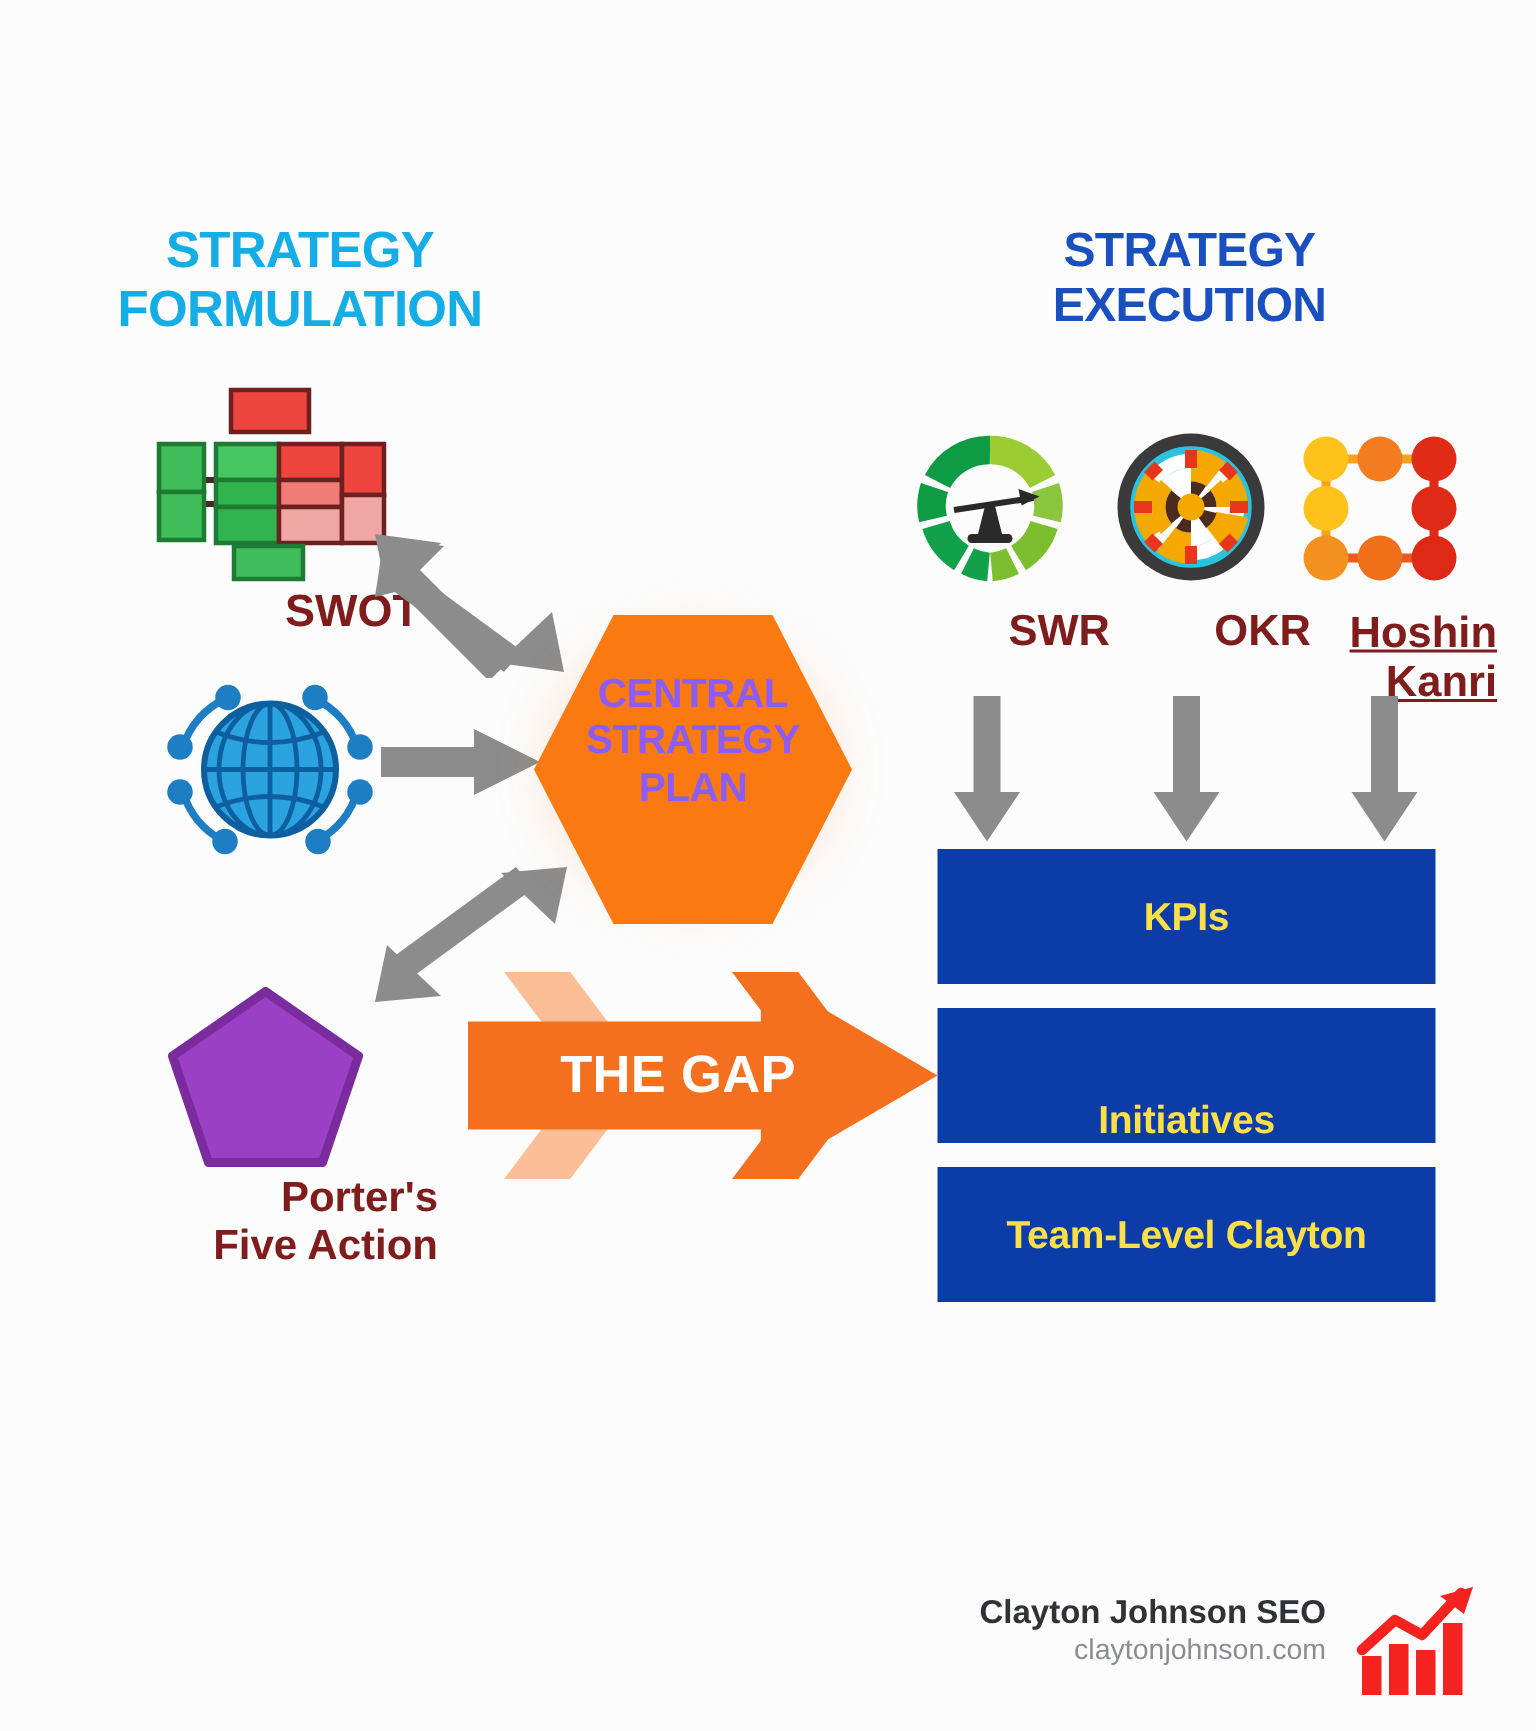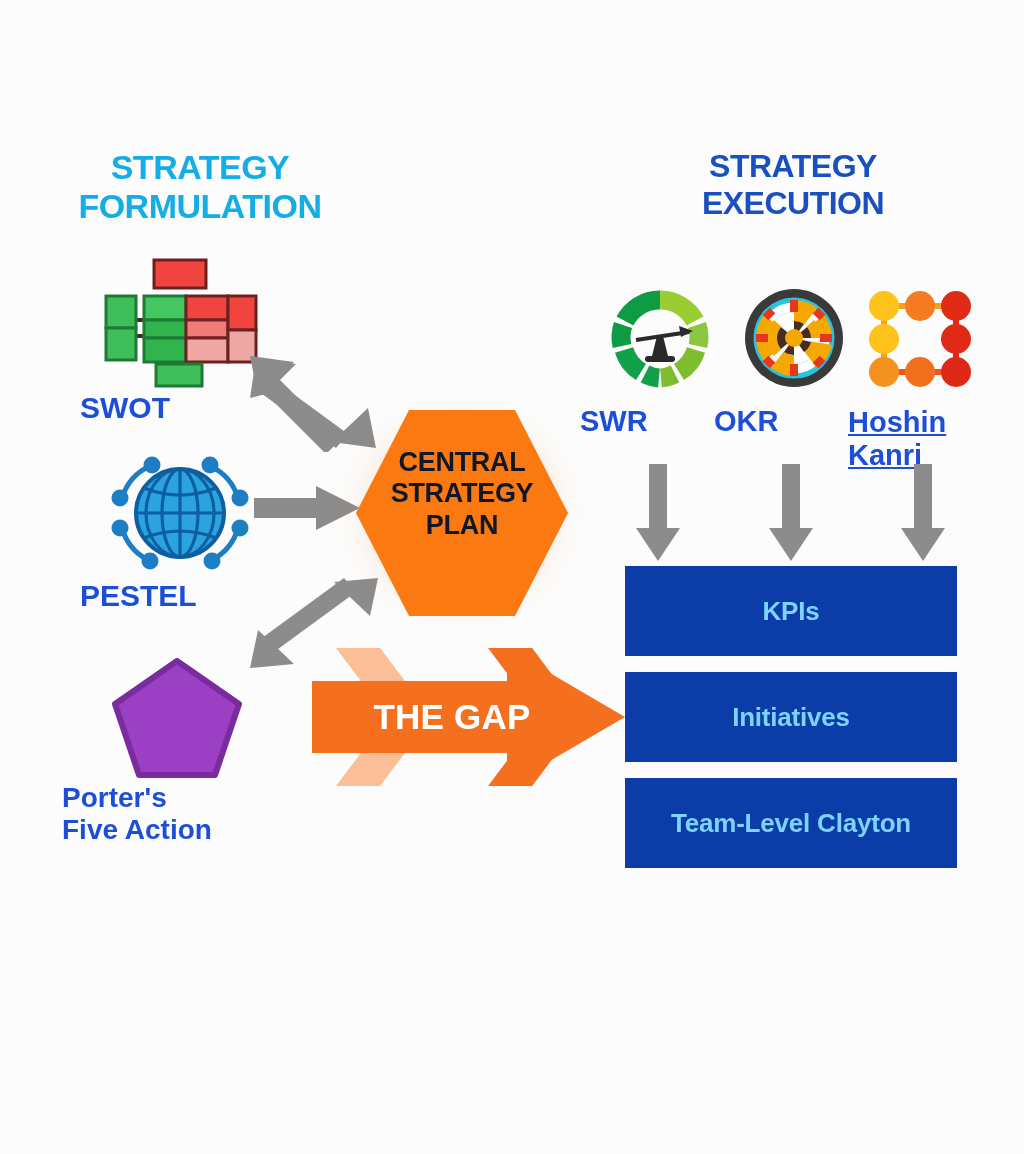--- a/index.html
+++ b/index.html
@@ -27,56 +27,56 @@
     font-size:34px; color:#14ADE5;
   }
   #heading-execution{
     left:618px; top:148px; width:350px;
     font-size:32px; color:#1A4FC0;
   }
 
   
   .caption{
     position:absolute;
-    text-align:left;
+    text-align:right;
     font-weight:bold;
-    color:#1d4ed8;
+    color:#7f1d1d;
     line-height:1.08;
     white-space:pre-line;
   }
 
   
   #hex-wrap{left:330px;top:392px;width:260px;height:240px;}
   #hex-glow{
     position:absolute;left:20px;top:16px;width:220px;height:208px;
     background:radial-gradient(ellipse at center, rgba(250,120,20,.42) 0%, rgba(250,120,20,.20) 45%, rgba(250,120,20,0) 72%);
     filter:blur(14px);
   }
   #hex-shape{
     position:absolute;left:26px;top:18px;width:212px;height:206px;
     background:#FA7911;
     clip-path:polygon(25% 0%,75% 0%,100% 50%,75% 100%,25% 100%,0% 50%);
   }
   #hex-label{
     position:absolute;left:26px;top:18px;width:212px;height:168px;
     display:flex;align-items:center;justify-content:center;
-    font-weight:bold;font-size:27px;line-height:1.17;color:#0f172a;
+    font-weight:bold;font-size:27px;line-height:1.17;color:#8b5cf6;
     text-align:center;white-space:pre-line;letter-spacing:-0.3px;
   }
 
   
   .blue-bar{
     position:absolute;left:625px;width:332px;height:90px;
     background:#0B3CA8;
-    color:#7dd3fc;font-weight:bold;font-size:26px;
+    color:#fde047;font-weight:bold;font-size:26px;
     display:flex;align-items:center;justify-content:center;
     letter-spacing:-0.2px;
   }
   #bar-0{top:566px;}
-  #bar-1{top:672px;}
+  #bar-1{top:672px;align-items:flex-end;}
   #bar-2{top:778px;}
 
   
   #gap-wrap{left:312px;top:648px;width:312px;height:138px;}
   .gap-chevron{position:absolute;top:0;width:96px;height:138px;
     background:#F4701E;
     clip-path:polygon(0% 0%, 46% 0%, 100% 50%, 46% 100%, 0% 100%, 54% 50%);}
   #gap-chev-faded{left:24px;background:#FBBE96;}
   #gap-chev-mid{left:176px;}
   #gap-body{
@@ -185,21 +185,20 @@
       <g stroke="#0E5FA0" stroke-width="3.2" fill="none">
         <ellipse cx="80" cy="65" rx="18" ry="44"></ellipse>
         <ellipse cx="80" cy="65" rx="34" ry="44"></ellipse>
         <line x1="80" y1="21" x2="80" y2="109"></line>
         <line x1="37" y1="65" x2="123" y2="65"></line>
         <path d="M44 40 Q80 54 116 40"></path>
         <path d="M44 90 Q80 76 116 90"></path>
       </g>
     </svg>
   </div>
-  <div class="caption" style="left:80px;top:580px;width:200px;font-size:30px;">PESTEL</div>
 
   <div class="abs" id="icon-porter">
     <svg width="130" height="120" viewBox="0 0 130 120">
       <polygon points="65,3 127,46 103,117 27,117 3,46" fill="#9B3FC4" stroke="#7A2B9E" stroke-width="6" stroke-linejoin="round"></polygon>
     </svg>
   </div>
   <div class="caption" style="left:62px;top:782px;width:230px;font-size:28px;line-height:1.16;">Porter's
 Five Action</div>
 
   <div class="abs gray-arrow" style="left:248px;top:352px;width:130px;height:100px;">
@@ -362,14 +361,30 @@
   </div>
 
   <div class="abs" id="gap-wrap">
     <div class="gap-chevron" id="gap-chev-faded"></div>
     <div id="gap-body"></div>
     <div class="gap-chevron" id="gap-chev-mid"></div>
     <div id="gap-head"></div>
     <div id="gap-label">THE GAP</div>
   </div>
 
+  <div class="abs" id="footer">
+    <div id="footer-brand">Clayton Johnson SEO</div>
+    <div id="footer-url">claytonjohnson.com</div>
+    <div id="footer-logo">
+      <svg width="82" height="76" viewBox="0 0 82 76">
+        <g fill="#F4231F">
+          <rect x="4" y="48" width="13" height="26"></rect>
+          <rect x="22" y="40" width="13" height="34"></rect>
+          <rect x="40" y="44" width="13" height="30"></rect>
+          <rect x="58" y="26" width="13" height="48"></rect>
+        </g>
+        <polyline points="4,44 26,24 44,34 70,6" fill="none" stroke="#F4231F" stroke-width="7" stroke-linecap="round" stroke-linejoin="round"></polyline>
+        <polygon points="78,2 56,8 72,20" fill="#F4231F"></polygon>
+      </svg>
+    </div>
+  </div>
 
 </div>
 
 </body></html>

